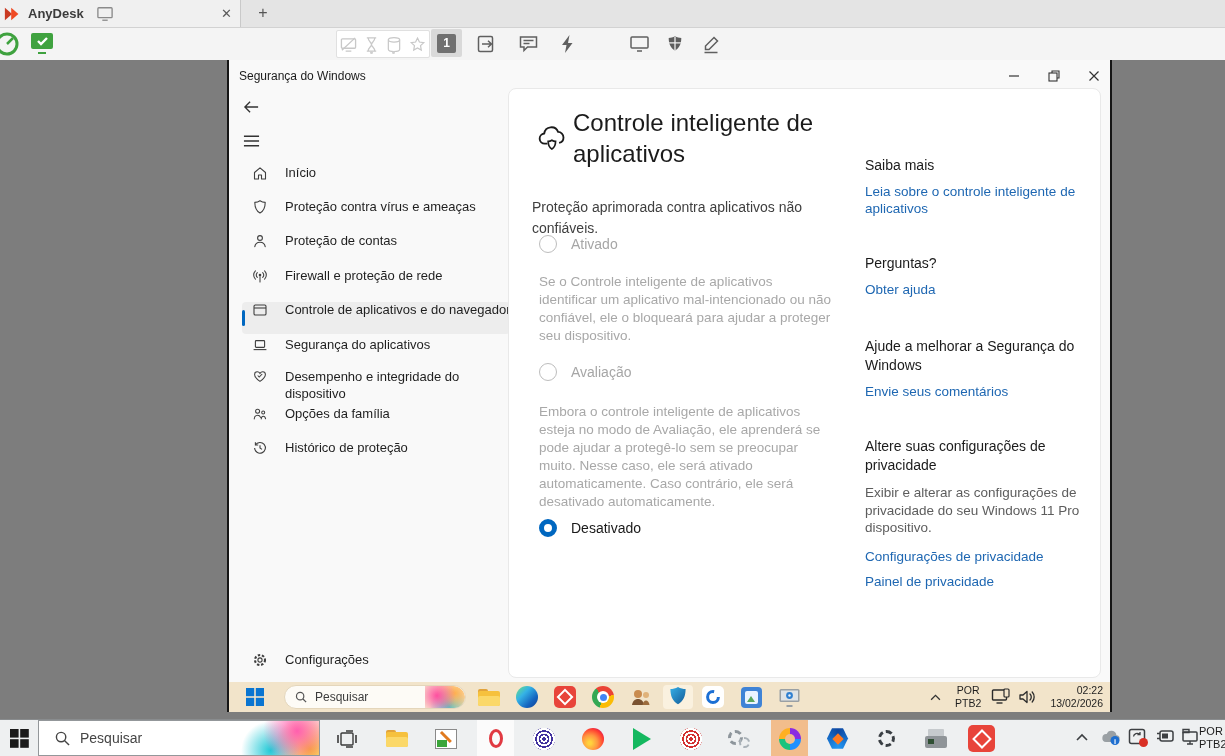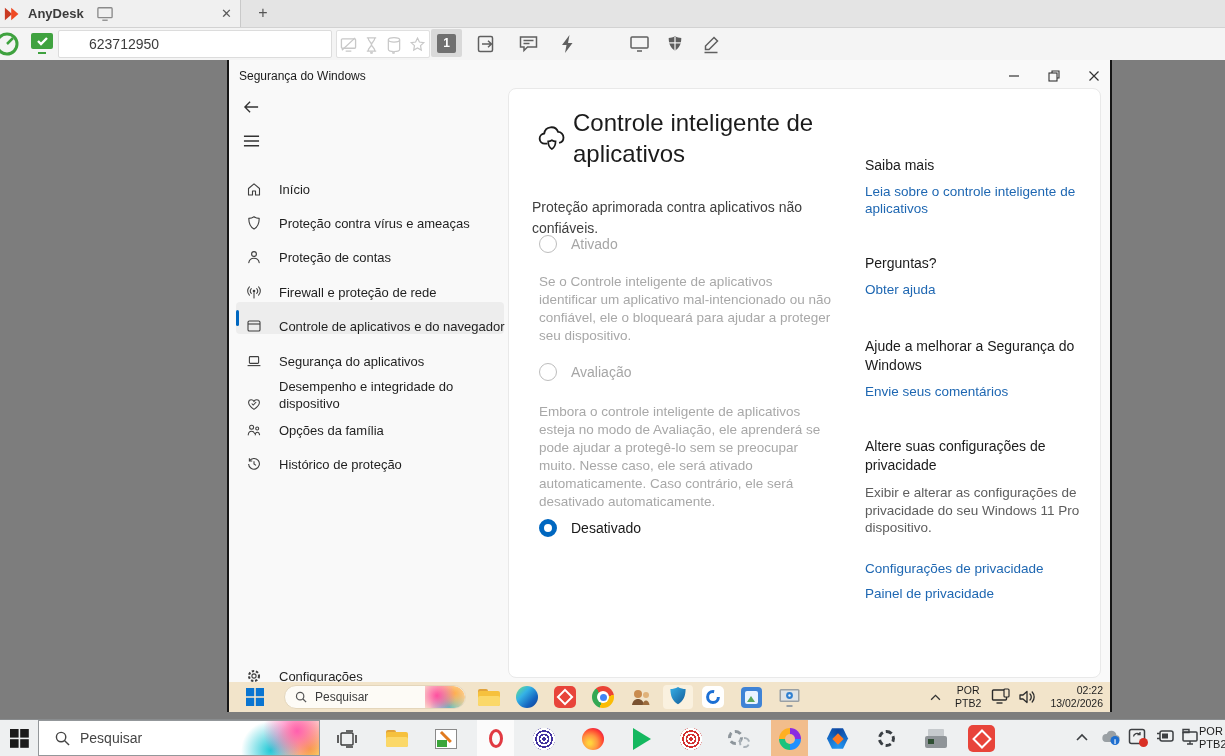--- a/index.html
+++ b/index.html
@@ -32,21 +32,21 @@
   
   .canvas{position:absolute;left:0;top:60px;width:1225px;height:696px;background:#7d7d7d;}
   .rscreen{position:absolute;left:227px;top:0;width:885px;height:652px;border-left:2px solid #161616;border-right:2px solid #161616;background:#f9f9f9;box-sizing:border-box;}
   .rwindow{position:absolute;left:0;top:0;width:881px;height:622px;background:#f9f9f9;}
   .rtitle{position:absolute;left:10px;top:9px;font-size:12px;color:#1b1b1b;}
   .wc{position:absolute;top:8px;width:18px;height:16px;color:#333;display:flex;align-items:center;justify-content:center;}
 
   
   .backarrow{position:absolute;left:14px;top:39px;color:#333;}
   .hamb{position:absolute;left:14px;top:74px;color:#333;}
-  .nav-item{position:absolute;left:7px;width:268px;height:32px;display:flex;align-items:flex-end;border-radius:4px;}
+  .nav-item{position:absolute;left:13px;width:268px;height:32px;display:flex;align-items:flex-start;border-radius:4px;}
   .nav-item.active{background:#ededed;}
   .nav-item .acc{position:absolute;left:0;top:8px;width:3px;height:16px;border-radius:2px;background:#0067c0;}
   .nicon{margin-left:10px;width:16px;height:16px;color:#3f3f3f;flex:none;}
   .nlabel{margin-left:17px;font-size:13px;color:#1f1f1f;white-space:nowrap;}
   .nav-item.two{height:44px;}
   .nav-item.two .nlabel{white-space:normal;width:205px;line-height:17px;}
 
   
   .card{position:absolute;left:279px;top:28px;width:593px;height:590px;background:#fff;border:1px solid #e9e9e9;border-radius:8px;box-sizing:border-box;}
   .hicon{position:absolute;left:27px;top:32px;width:34px;height:34px;color:#1b1b1b;}
@@ -152,23 +152,20 @@
           <path d="M13 13l6-6" stroke="#3fa23f" stroke-width="2.5"></path>
         </svg>
     </span>
     <span class="tb-green-btn">
       <svg width="24" height="22" viewBox="0 0 24 22">
           <rect x="1" y="1" width="22" height="16" rx="2" fill="#3fa23f"></rect>
           <path d="M8 9l3 3 6-6" stroke="#fff" stroke-width="2.4" fill="none"></path>
           <path d="M8 21h8" stroke="#3fa23f" stroke-width="2"></path>
         </svg>
     </span>
-    <div class="addr">
-      <span>623712950</span>
-    </div>
     <div class="icongroup">
       <span>
           <svg width="17" height="17" viewBox="0 0 18 18">
             <rect x="1.5" y="3" width="15" height="10" rx="1" fill="none" stroke="currentColor" stroke-width="1.4"></rect>
             <path d="M6 16h6M2 15L16 2" stroke="currentColor" stroke-width="1.4"></path>
           </svg>
         </span>
       <span style="position:relative">
           <svg width="15" height="17" viewBox="0 0 16 18">
             <path d="M3 2h10M3 16h10M4.5 2c0 4 3.5 4.4 3.5 7s-3.5 3-3.5 7M11.5 2c0 4-3.5 4.4-3.5 7s3.5 3 3.5 7" fill="none" stroke="currentColor" stroke-width="1.3"></path>
@@ -391,21 +388,21 @@
             <h4>Perguntas?</h4>
             <a>Obter ajuda</a>
           </div>
           <div class="aside-sec" style="top:248px;width:225px">
             <h4>Ajude a melhorar a Segurança do Windows</h4>
             <a>Envie seus comentários</a>
           </div>
           <div class="aside-sec" style="top:348px">
             <h4 style="width:225px">Altere suas configurações de privacidade</h4>
             <p class="body">Exibir e alterar as configurações de privacidade do seu Windows 11 Pro dispositivo.</p>
-            <a style="margin-top:24px">Configurações de privacidade</a>
+            <a style="margin-top:12px">Configurações de privacidade</a>
             <a>Painel de privacidade</a>
           </div>
         </div>
       </div>
 
       <div class="rtaskbar">
         <span class="rti" style="left:14px">
           <svg width="18" height="18" viewBox="0 0 18 18">
               <rect x="0" y="0" width="8.2" height="8.2" fill="#0a75d1"></rect>
               <rect x="9.8" y="0" width="8.2" height="8.2" fill="#0a75d1"></rect>

